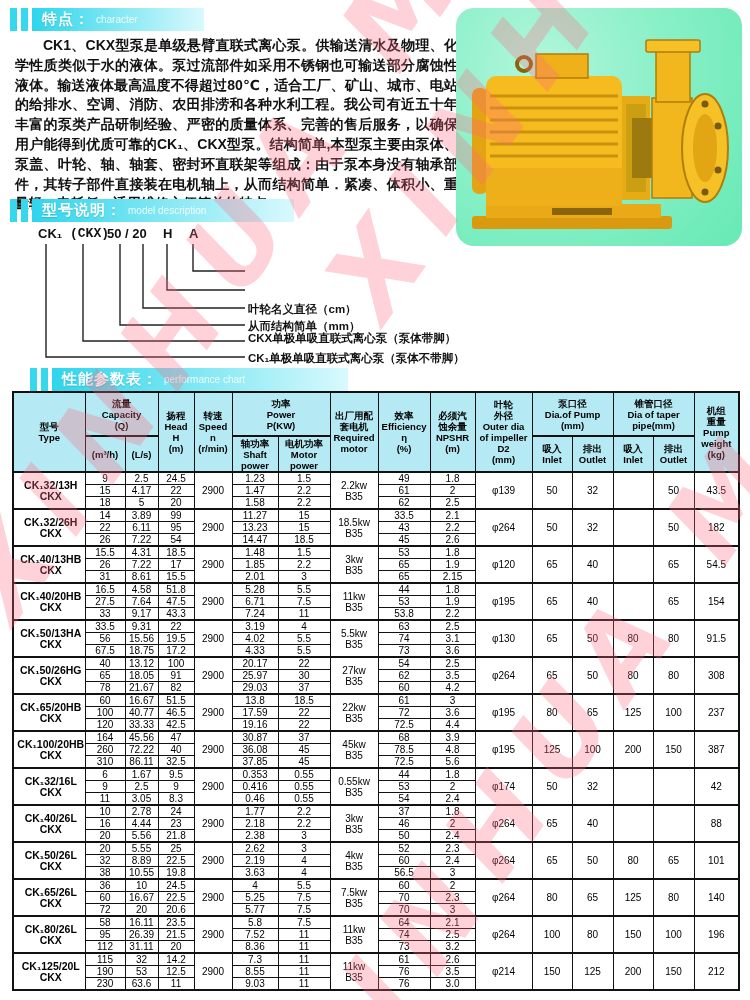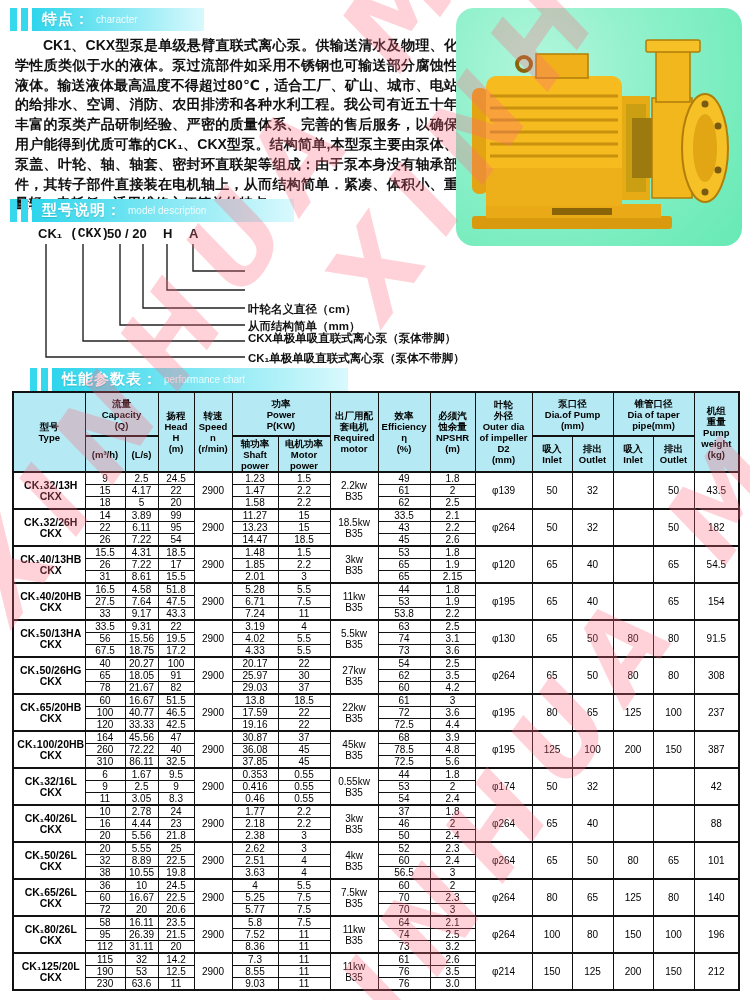--- a/index.html
+++ b/index.html
@@ -449,21 +449,21 @@
           <td>5.5</td>
           <td>73</td>
           <td>3.6</td>
         </tr>
         <tr class="gs">
           <td rowspan="3" class="model">
             <div>CK₁50/26HG</div>
             <div>CKX</div>
           </td>
           <td>40</td>
-          <td>20.27</td>
+          <td>13.12</td>
           <td>100</td>
           <td rowspan="3">2900</td>
           <td>20.17</td>
           <td>22</td>
           <td rowspan="3">
             <div>27kw</div>
             <div>B35</div>
           </td>
           <td>54</td>
           <td>2.5</td>
@@ -681,21 +681,21 @@
           <td rowspan="3">65</td>
           <td rowspan="3">50</td>
           <td rowspan="3">80</td>
           <td rowspan="3">65</td>
           <td rowspan="3">101</td>
         </tr>
         <tr>
           <td>32</td>
           <td>8.89</td>
           <td>22.5</td>
-          <td>2.51</td>
+          <td>2.19</td>
           <td>4</td>
           <td>60</td>
           <td>2.4</td>
         </tr>
         <tr>
           <td>38</td>
           <td>10.55</td>
           <td>19.8</td>
           <td>3.63</td>
           <td>4</td>

